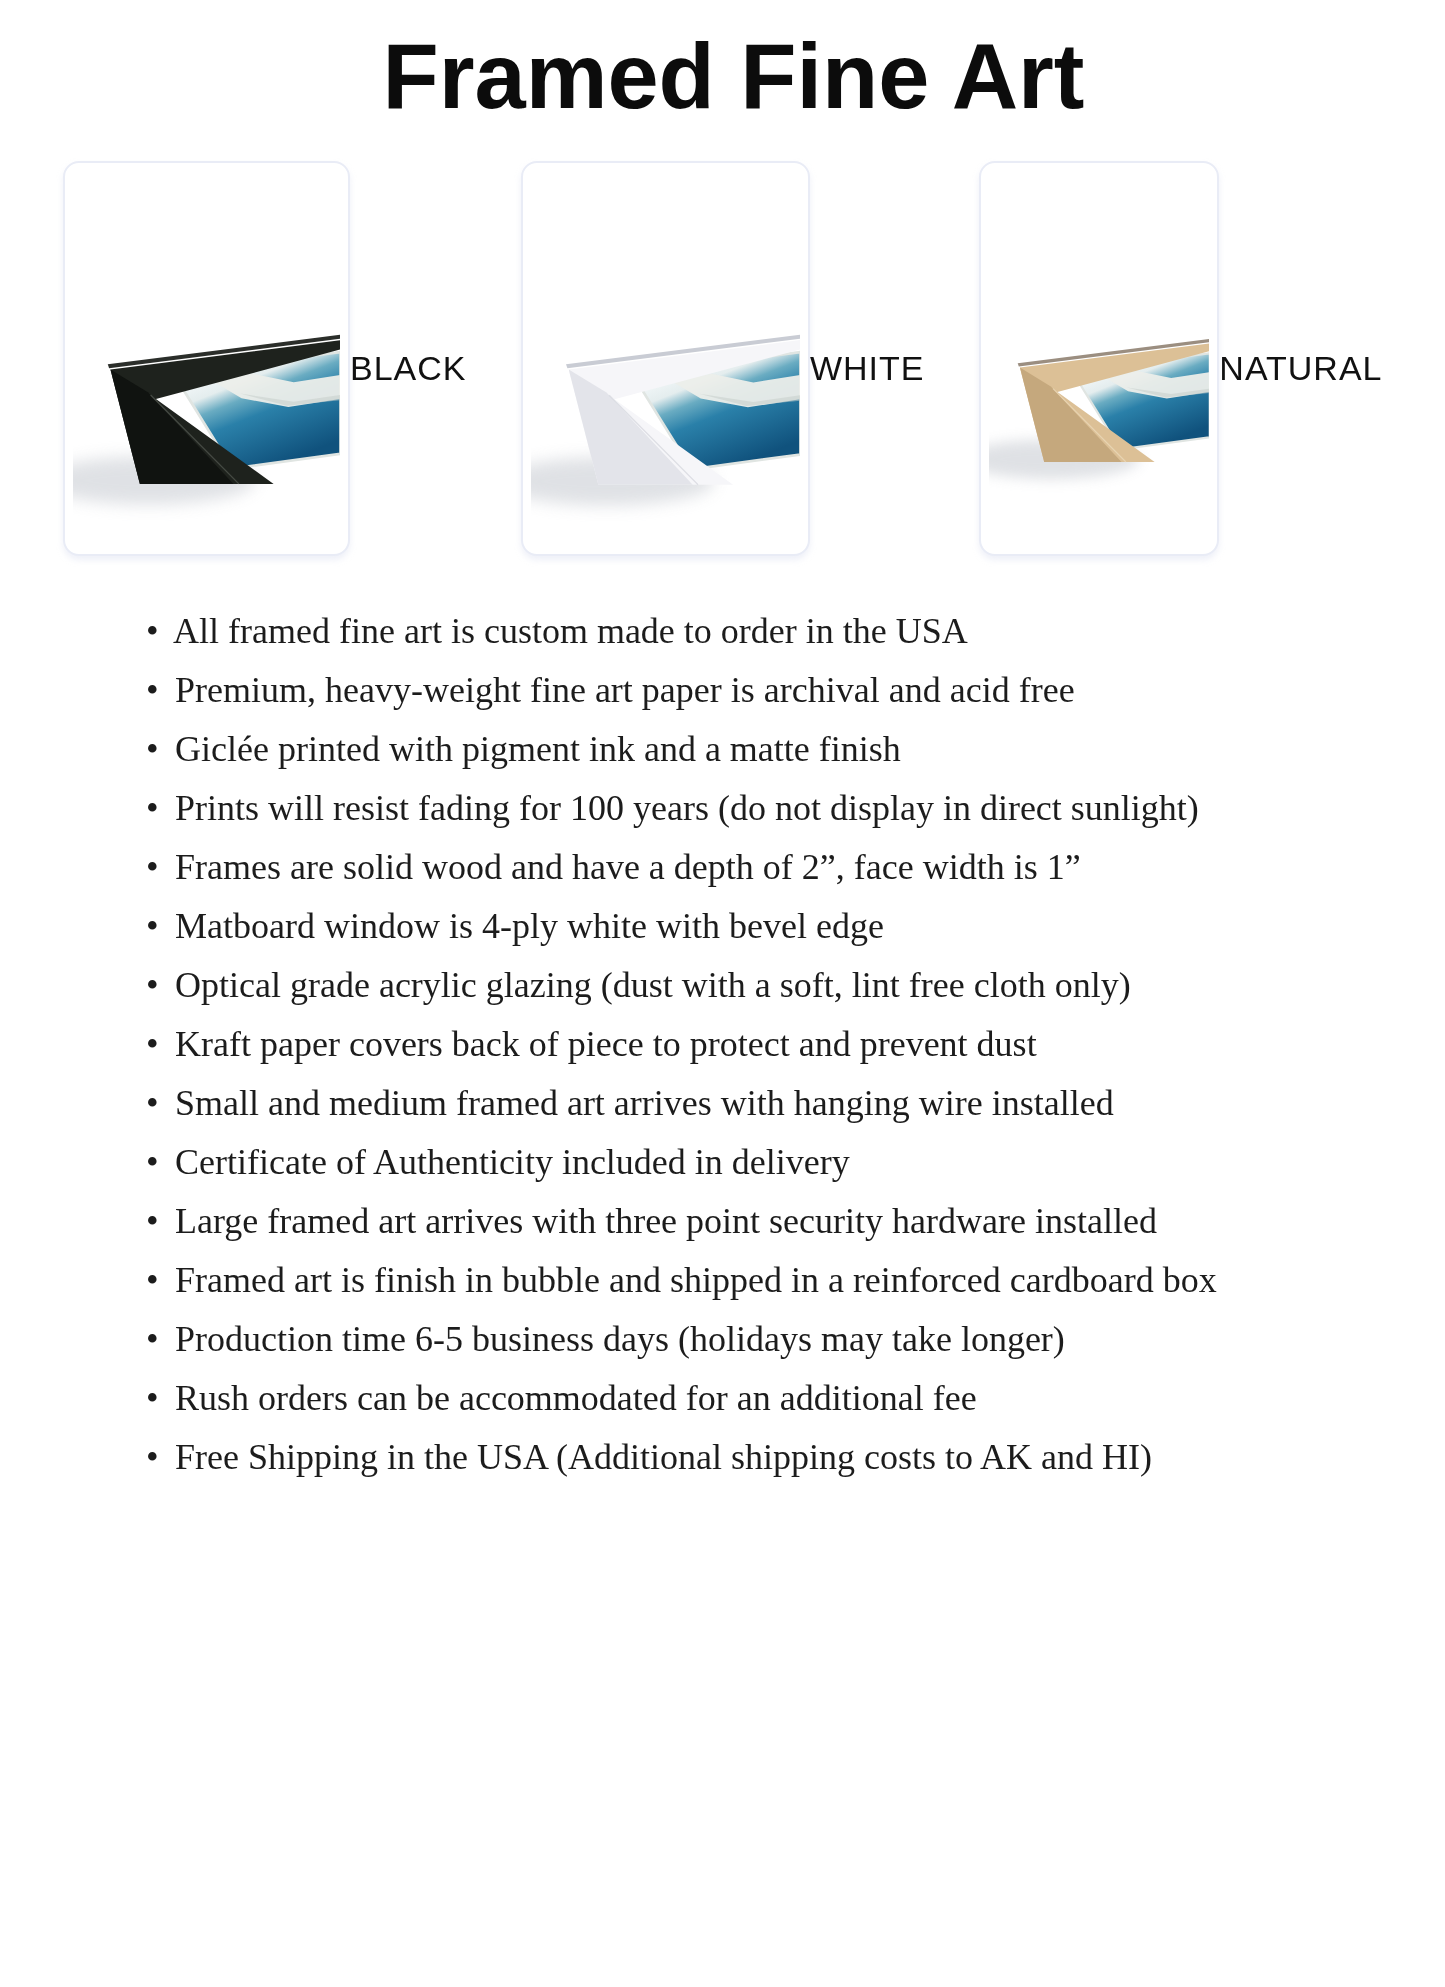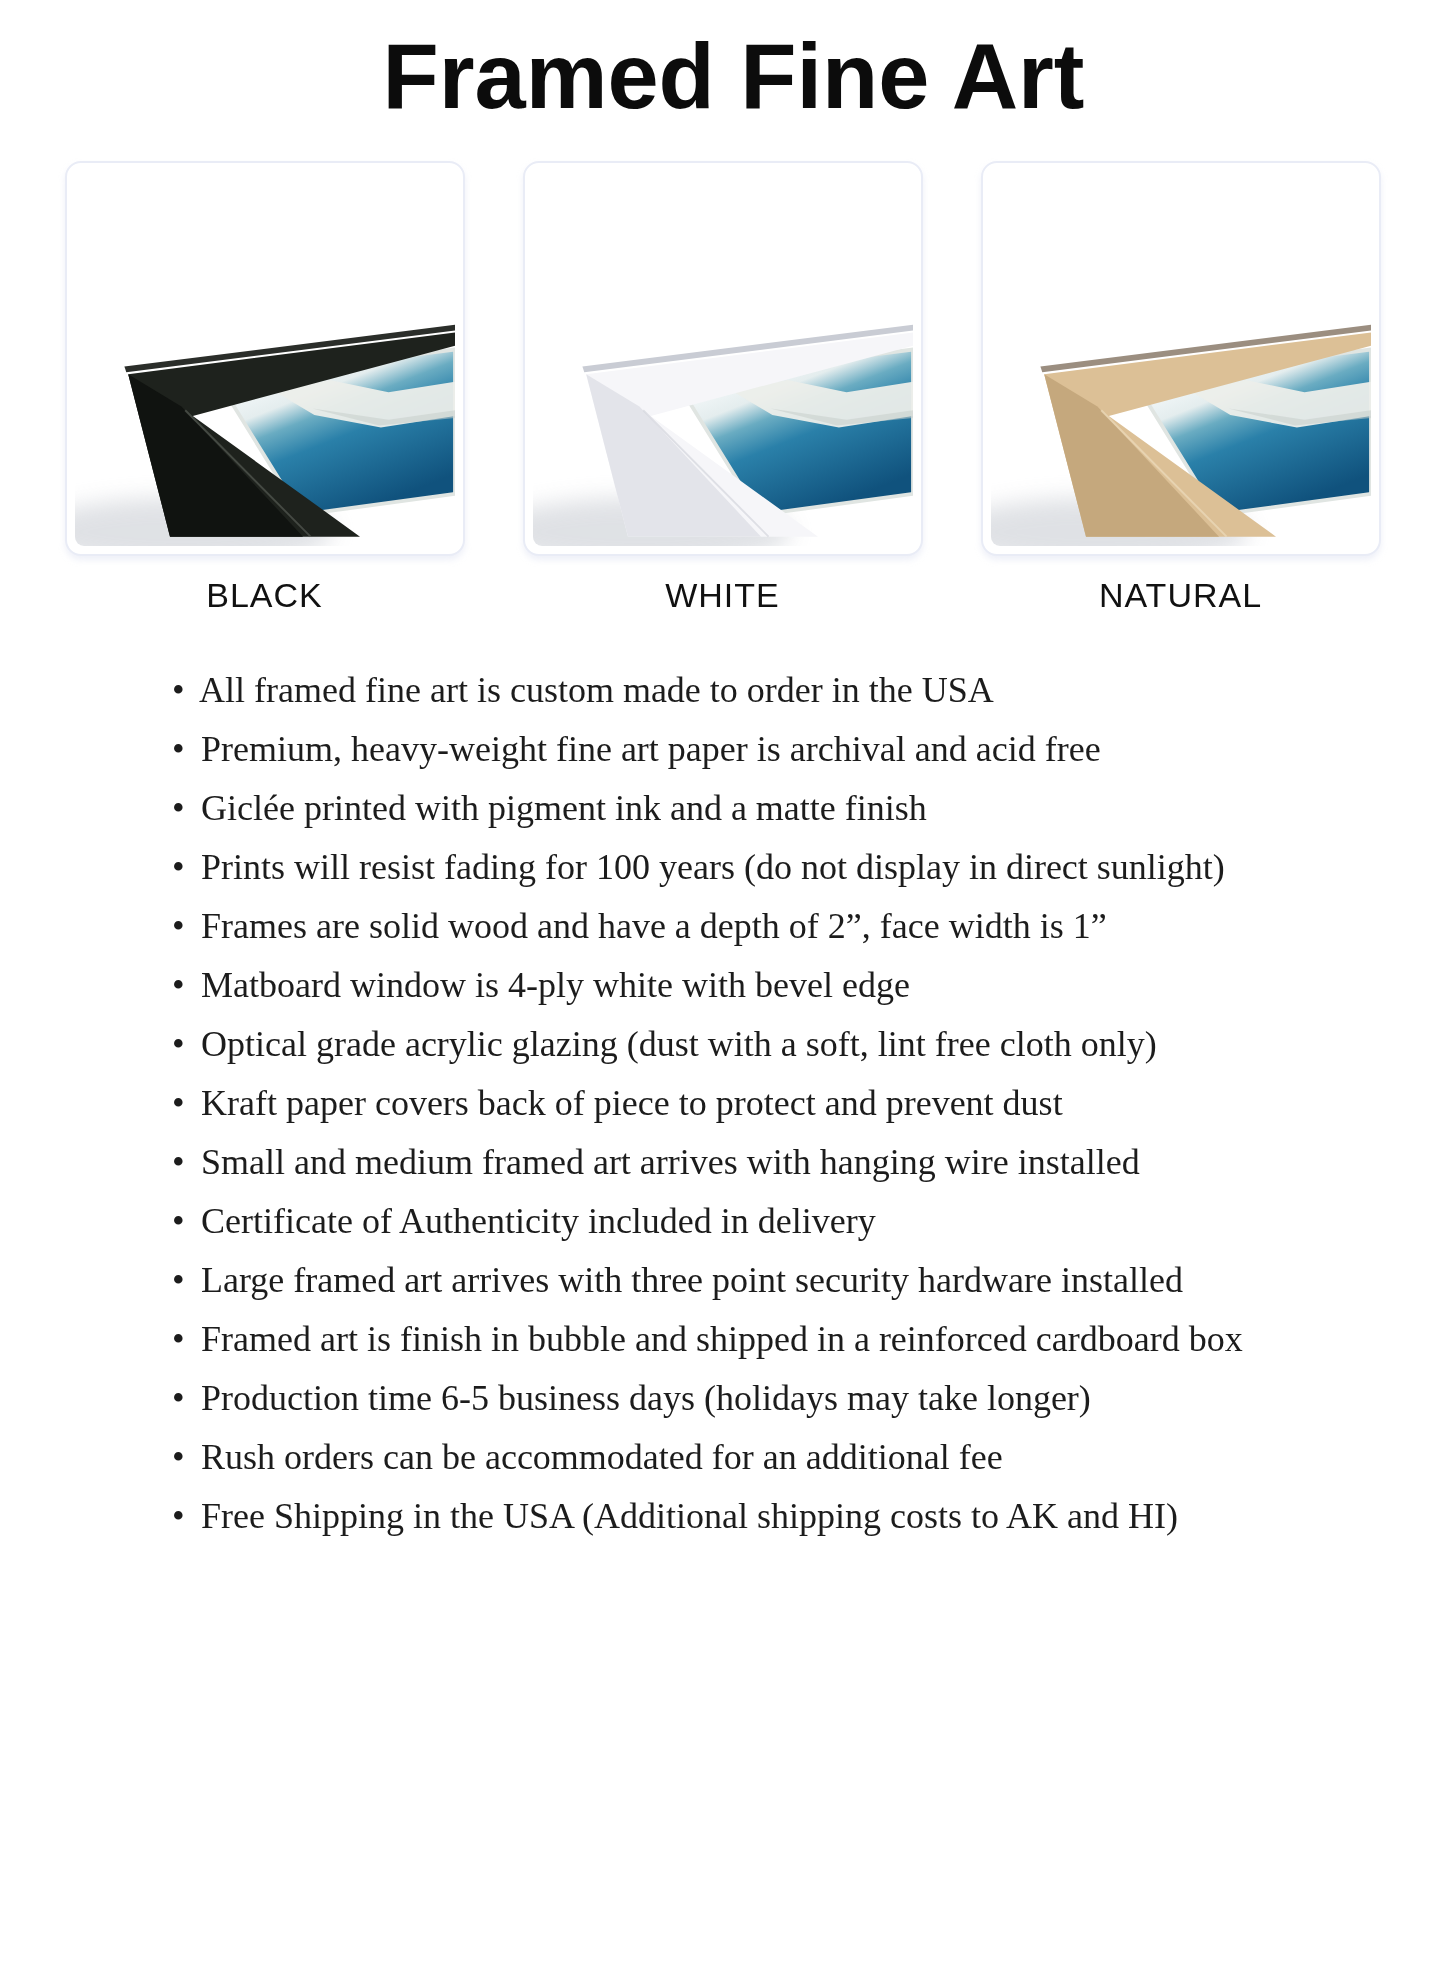--- a/index.html
+++ b/index.html
@@ -9,38 +9,38 @@
   }
   .page-title{
     margin:24px 0 0 0;text-align:center;
     font-size:92px;font-weight:600;letter-spacing:0px;color:#0c0c0c;
     font-family:"Liberation Sans",sans-serif;
     padding-left:22px;
   }
   .cards-row{
     margin-top:32px;display:flex;justify-content:center;gap:54px;
   }
-  .frame-card{width:404px;margin:0;display:flex;flex-direction:column;align-items:center;}
+  .frame-card{width:404px;margin:0;display:flex;flex-direction:row;align-items:center;}
   .card-photo{
     width:400px;height:395px;box-sizing:border-box;
     background:#ffffff;border:2px solid #e9ecf6;border-radius:16px;
     box-shadow:0 4px 6px rgba(205,213,236,0.35);
     padding:8px;overflow:hidden;cursor:pointer;
   }
   .card-photo svg{display:block;width:100%;height:100%;border-radius:9px;}
   .frame-label{
     margin-top:20px;font-size:34px;font-weight:500;letter-spacing:1px;
     color:#111;text-align:center;font-family:"Liberation Sans",sans-serif;
   }
   .details-list{
     list-style:none;margin:46px 0 0 0;padding:0 40px 0 146px;
   }
   .details-list li{
     font-family:"Liberation Serif",serif;font-size:36px;line-height:59px;
-    color:#1c1c1c;white-space:nowrap;margin-left:26px;
+    color:#1c1c1c;white-space:nowrap;
   }
   .bullet{display:inline-block;width:20px;color:#1c1c1c;}
 </style>
 </head>
 <body>
 
 <h1 class="page-title">Framed Fine Art</h1>
 
 <div class="cards-row">
     <figure class="frame-card">

